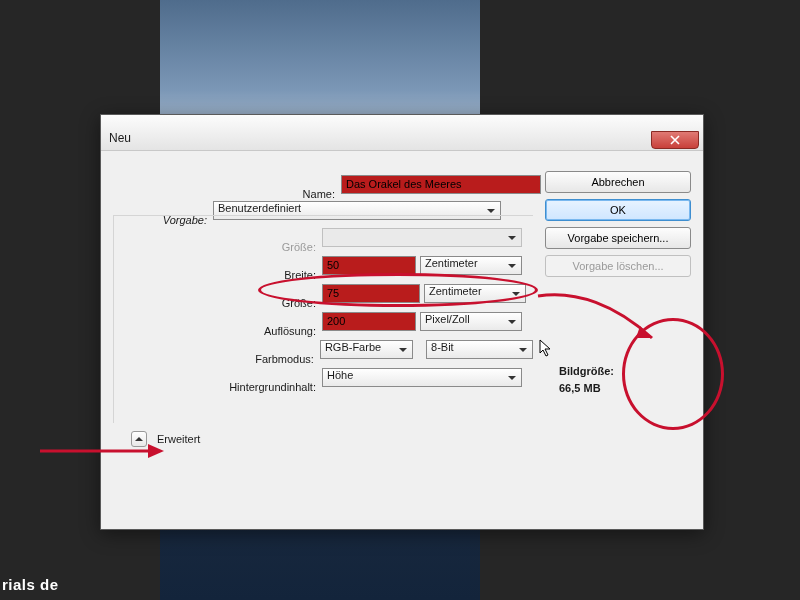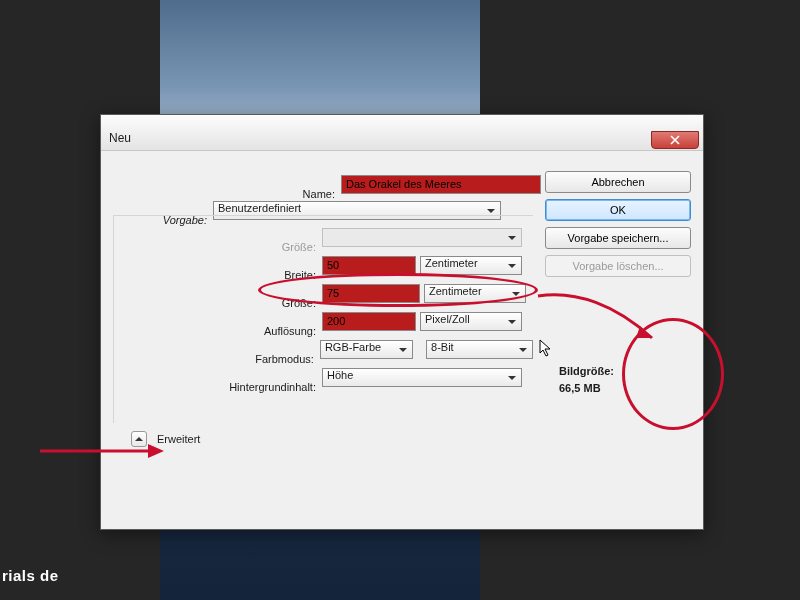--- a/index.html
+++ b/index.html
@@ -6,21 +6,21 @@
   html, body { width: 800px; height: 600px; overflow: hidden; }
   body { background: #262626; position: relative; }
 
   
   .bg-img {
     position: absolute; left: 160px; top: 0; width: 320px; height: 600px;
     background: linear-gradient(to bottom,
       #4f6c8c 0%, #7b97b6 15%, #aebfd2 22%, #6987a7 35%,
       #596f88 55%, #1e2d41 70%, #13243b 100%);
   }
-  .watermark { position:absolute; left:2px; bottom:16px; color:#fff; font-weight:600; font-size:15px; letter-spacing:.5px; }
+  .watermark { position:absolute; left:2px; bottom:7px; color:#fff; font-weight:600; font-size:15px; letter-spacing:.5px; }
 
   
   .dialog {
     position: absolute; left: 100px; top: 114px; width: 604px; height: 416px;
     background: #f0f0f0;
     border: 1px solid #5a5a5a;
     box-shadow: 0 4px 18px rgba(0,0,0,.45);
     font-size: 11px;
     color: #1a1a1a;
   }

